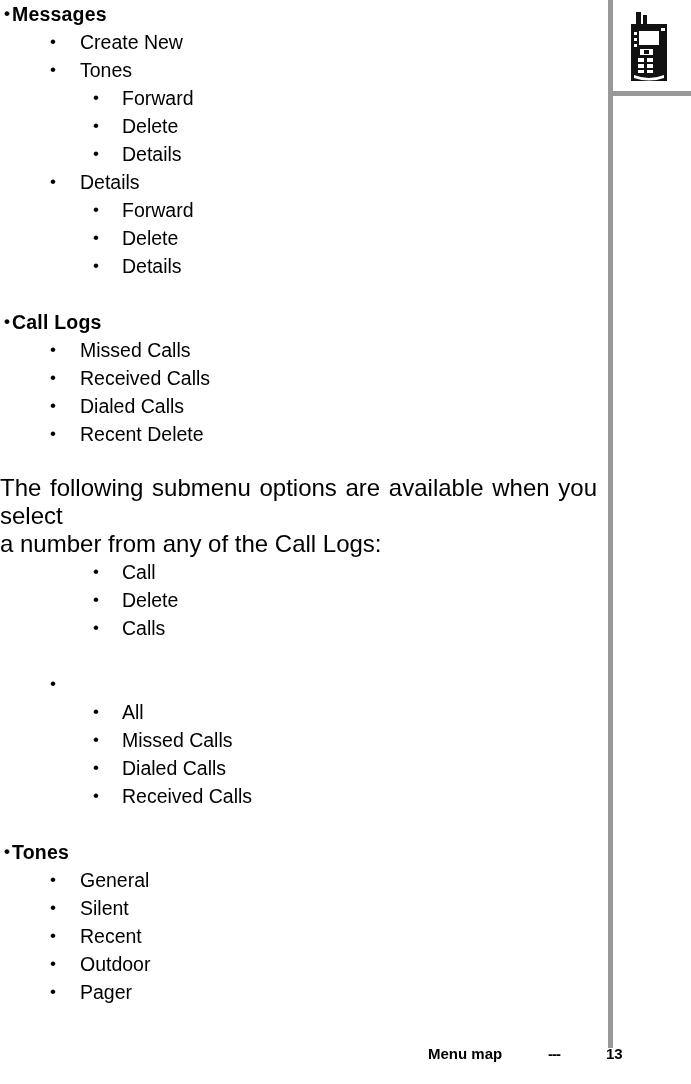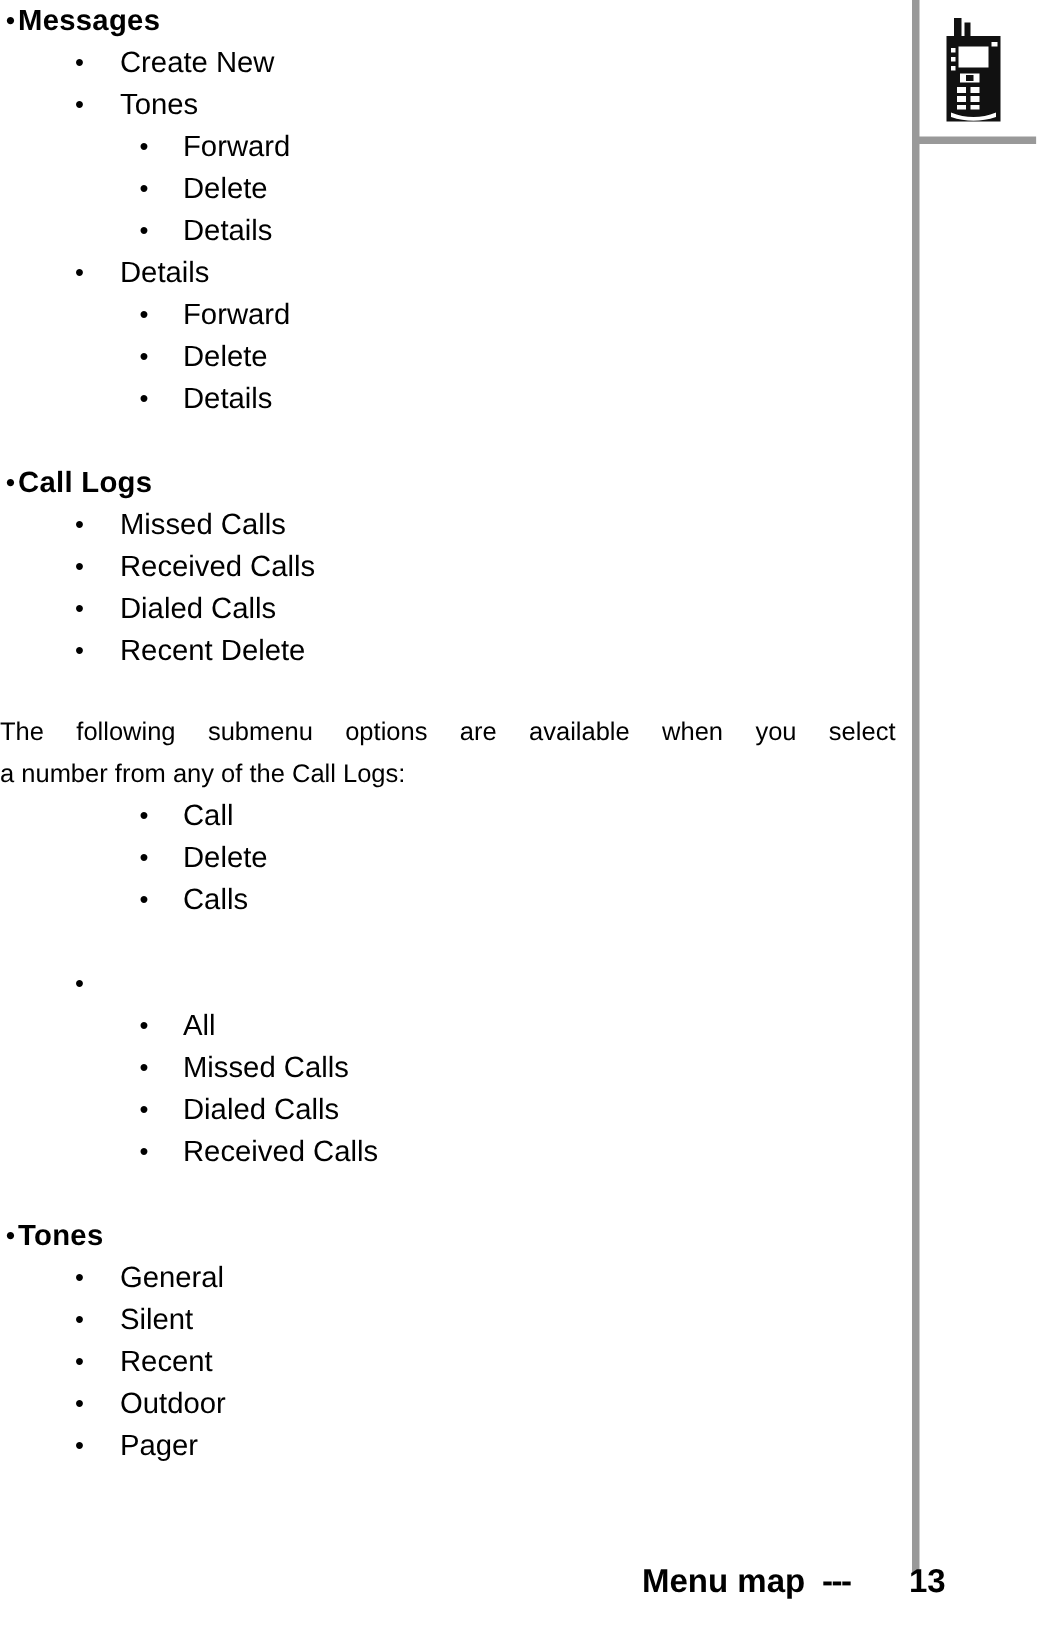--- a/index.html
+++ b/index.html
@@ -88,21 +88,21 @@
   
   .lvl3 .bullet { left: 93px; }
   .lvl3 .label  { left: 122px; text-align: center; }
 
   
   .spacer { height: 28px; }
   .spacer-sm { height: 26px; }
 
   
   .para {
-    font-size: 17px;
+    font-size: 24px;
     line-height: 28px;
     text-align: justify;
     width: 597px;
     margin: 0;
     padding: 0;
   }
   .para .line {
     display: block;
     white-space: nowrap;
   }
@@ -113,21 +113,21 @@
   }
 
   
   .footer {
     position: absolute;
     left: 0;
     top: 1040px;
     width: 691px;
     height: 28px;
     font-weight: bold;
-    font-size: 22px;
+    font-size: 15px;
     line-height: 28px;
   }
   .footer .footer-title {
     position: absolute;
     left: 428px;
   }
   .footer .footer-sep {
     position: absolute;
     left: 548px;
     letter-spacing: -1px;

